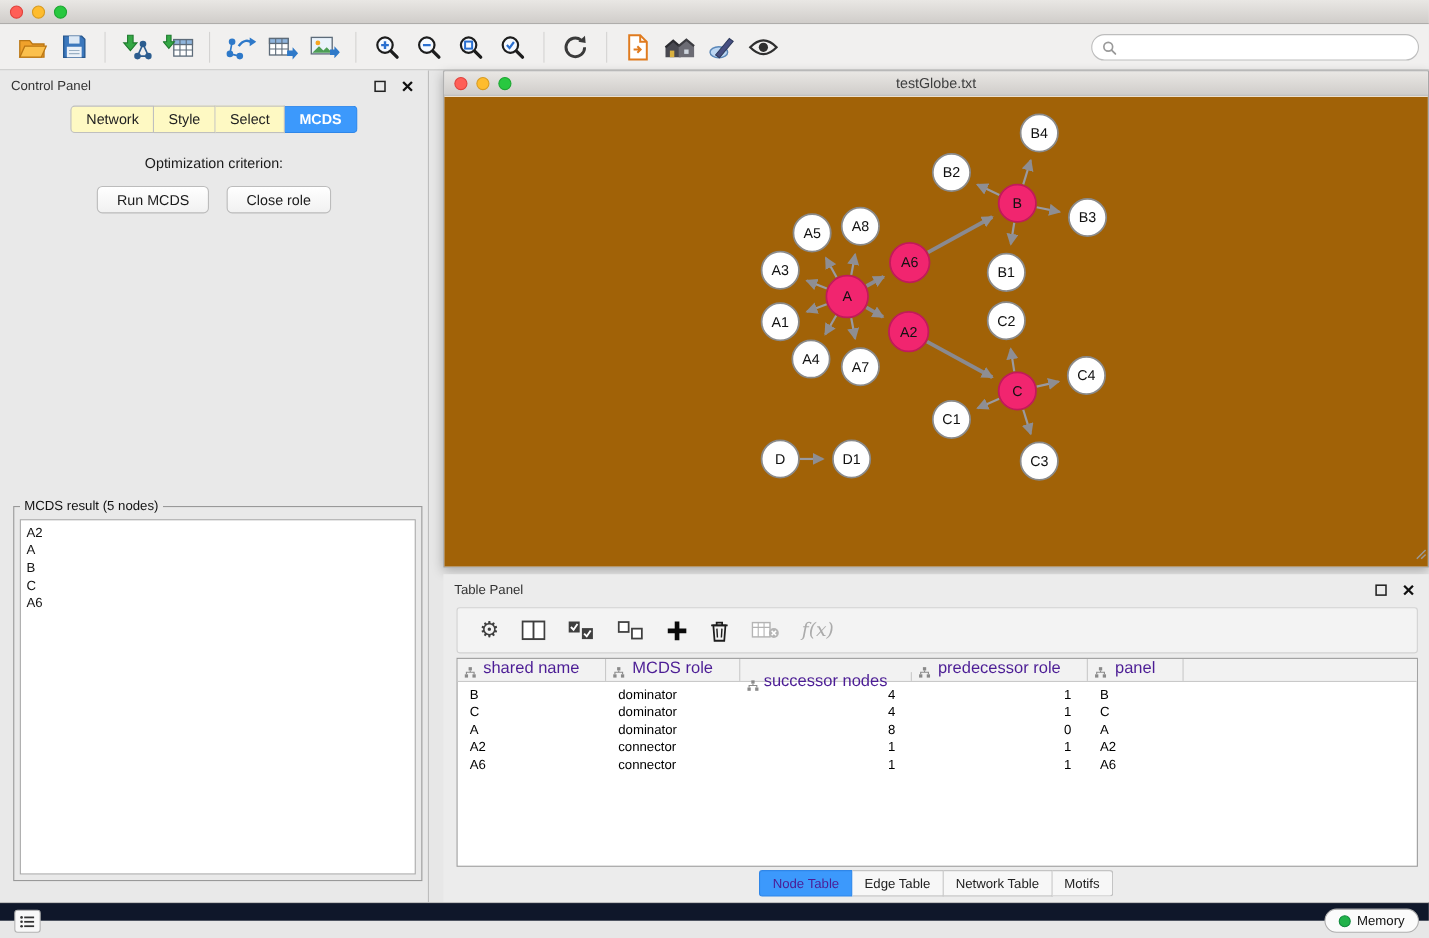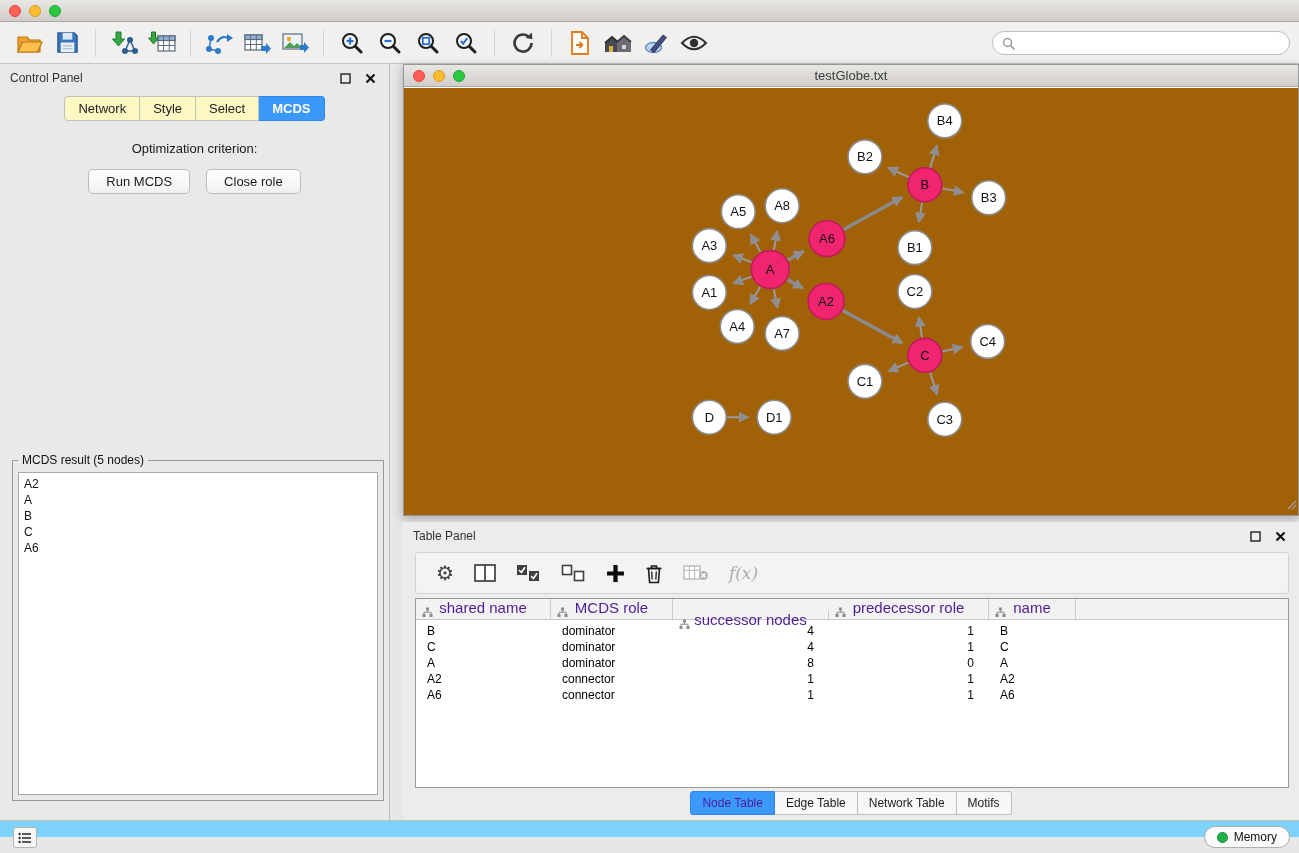--- a/index.html
+++ b/index.html
@@ -90,21 +90,21 @@
   .dt-row{display:flex;height:16px;font-size:12px;align-items:center;color:#000;}
   .dt-cell{flex:none;padding-left:11px;white-space:nowrap;}
   .dt-cell.num{text-align:right;padding-left:0;padding-right:15px;}
   .tp-tabs{position:absolute;left:0;right:0;top:269px;display:flex;justify-content:center;}
   .tp-tab{font-size:12px;padding:4px 11px;background:#f7f7f7;border:1px solid #bfbfbf;border-left:none;color:#222;}
   .tp-tab:first-child{border-left:1px solid #bfbfbf;border-radius:3px 0 0 3px;}
   .tp-tab:last-child{border-radius:0 3px 3px 0;}
   .tp-tab.active{background:var(--accent);border-color:#2f86e8;color:#4c1d95;}
 
   
-  .statusbar{position:absolute;left:0;top:820px;width:1299px;height:17px;background:#7dd3fc;border-top:1px solid #bdbdbd;}
+  .statusbar{position:absolute;left:0;top:820px;width:1299px;height:17px;background:#0f172a;border-top:1px solid #bdbdbd;}
   .sb-left-btn{position:absolute;left:13px;top:6px;width:24px;height:21px;border:1px solid #b3b3b3;
     border-radius:3px;background:#f8f8f8;display:flex;align-items:center;justify-content:center;}
   .memory-btn{position:absolute;right:9px;top:5px;height:22px;border:1px solid #aeaeae;border-radius:11px;
     background:#fbfbfb;display:flex;align-items:center;gap:6px;padding:0 12px;font-size:12px;color:#111;}
   .memory-dot{width:11px;height:11px;border-radius:50%;background:#21b24a;border:1px solid #128a3e;}
 </style>
 </head>
 <body>
 
 <div class="titlebar">
@@ -540,21 +540,21 @@
             </svg></span>
           <span class="hcell-label">predecessor role</span>
         </div>
         <div class="dt-hcell" style="width: 87px;">
           <span class="hcell-icon"><svg width="11" height="11" viewBox="0 0 11 11">
               <rect x="4" y="0.5" width="3" height="3" fill="#8a8a8a"></rect>
               <rect x="0.5" y="7" width="3" height="3" fill="#8a8a8a"></rect>
               <rect x="7.5" y="7" width="3" height="3" fill="#8a8a8a"></rect>
               <path d="M5.5 3.5 V5.2 M2 7 V5.2 h7 V7" stroke="#8a8a8a" fill="none"></path>
             </svg></span>
-          <span class="hcell-label">name</span>
+          <span class="hcell-label">panel</span>
         </div>
         <div class="dt-hcell filler"></div>
       </div>
     <div class="dt-body">
         <div class="dt-row">
           <div class="dt-cell" style="width: 135px;">B</div>
           <div class="dt-cell" style="width: 122px;">dominator</div>
           <div class="dt-cell num" style="width: 156px;">4</div>
           <div class="dt-cell num" style="width: 160px;">1</div>
           <div class="dt-cell" style="width: 87px;">B</div>

